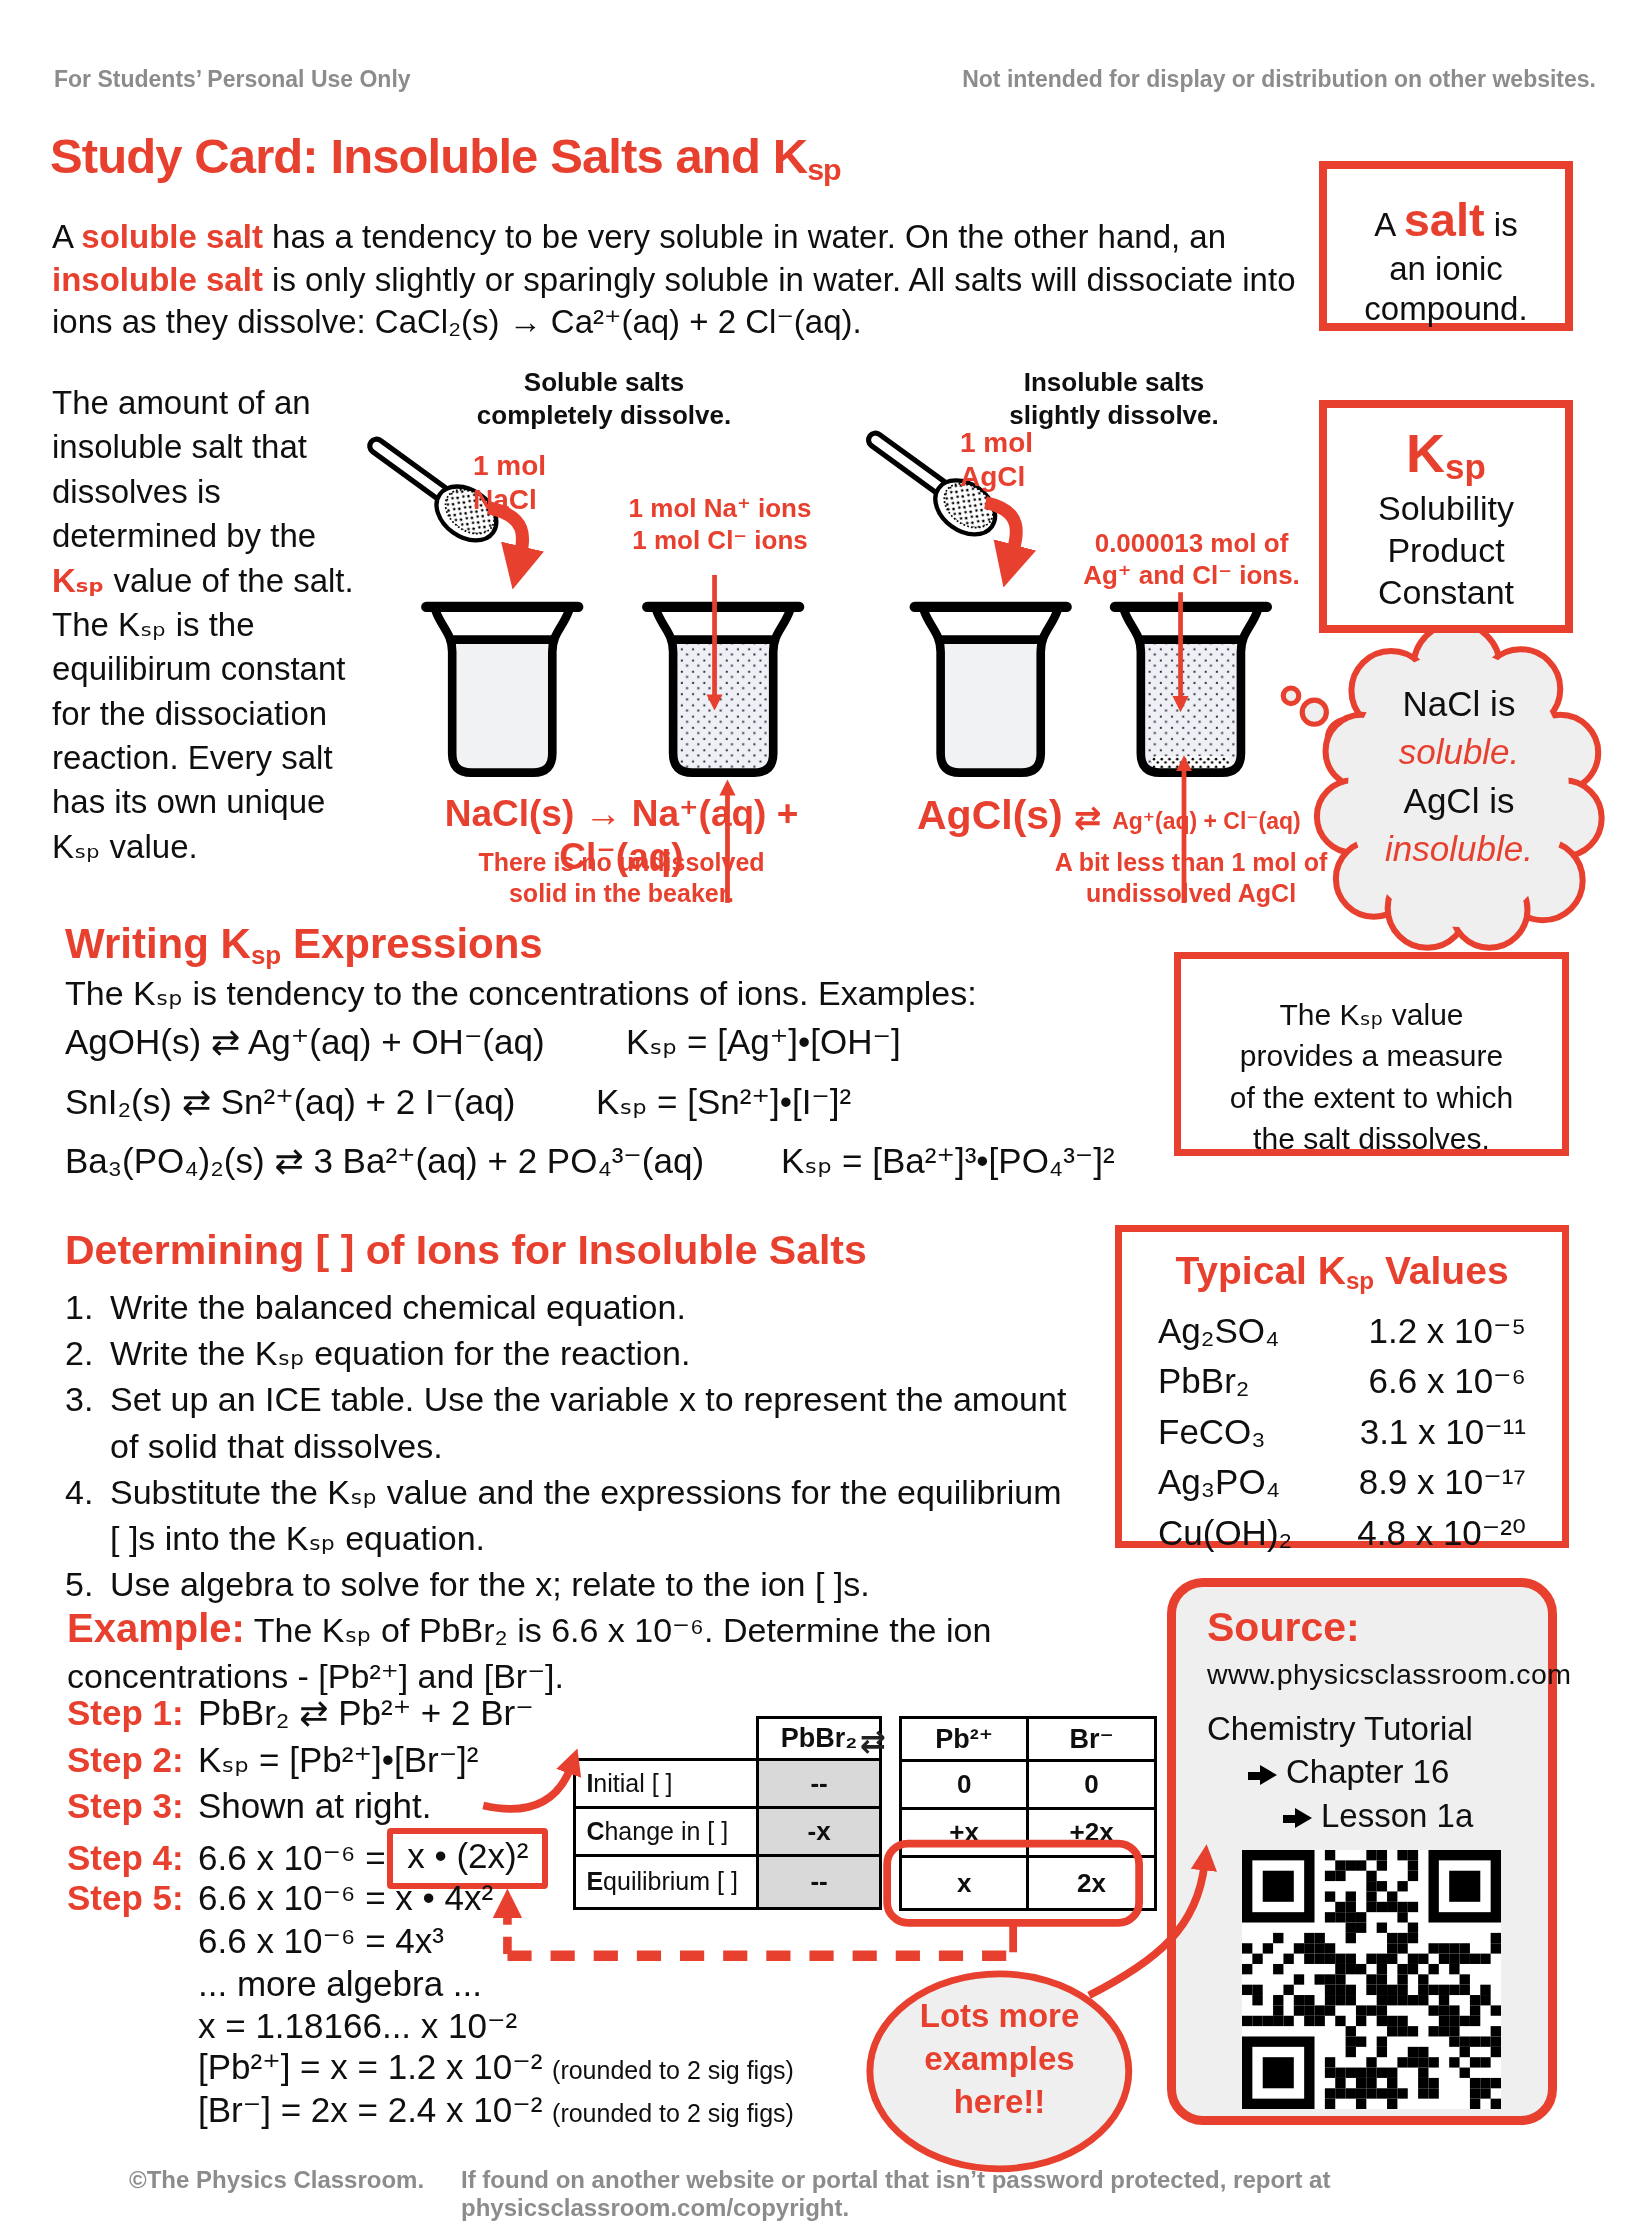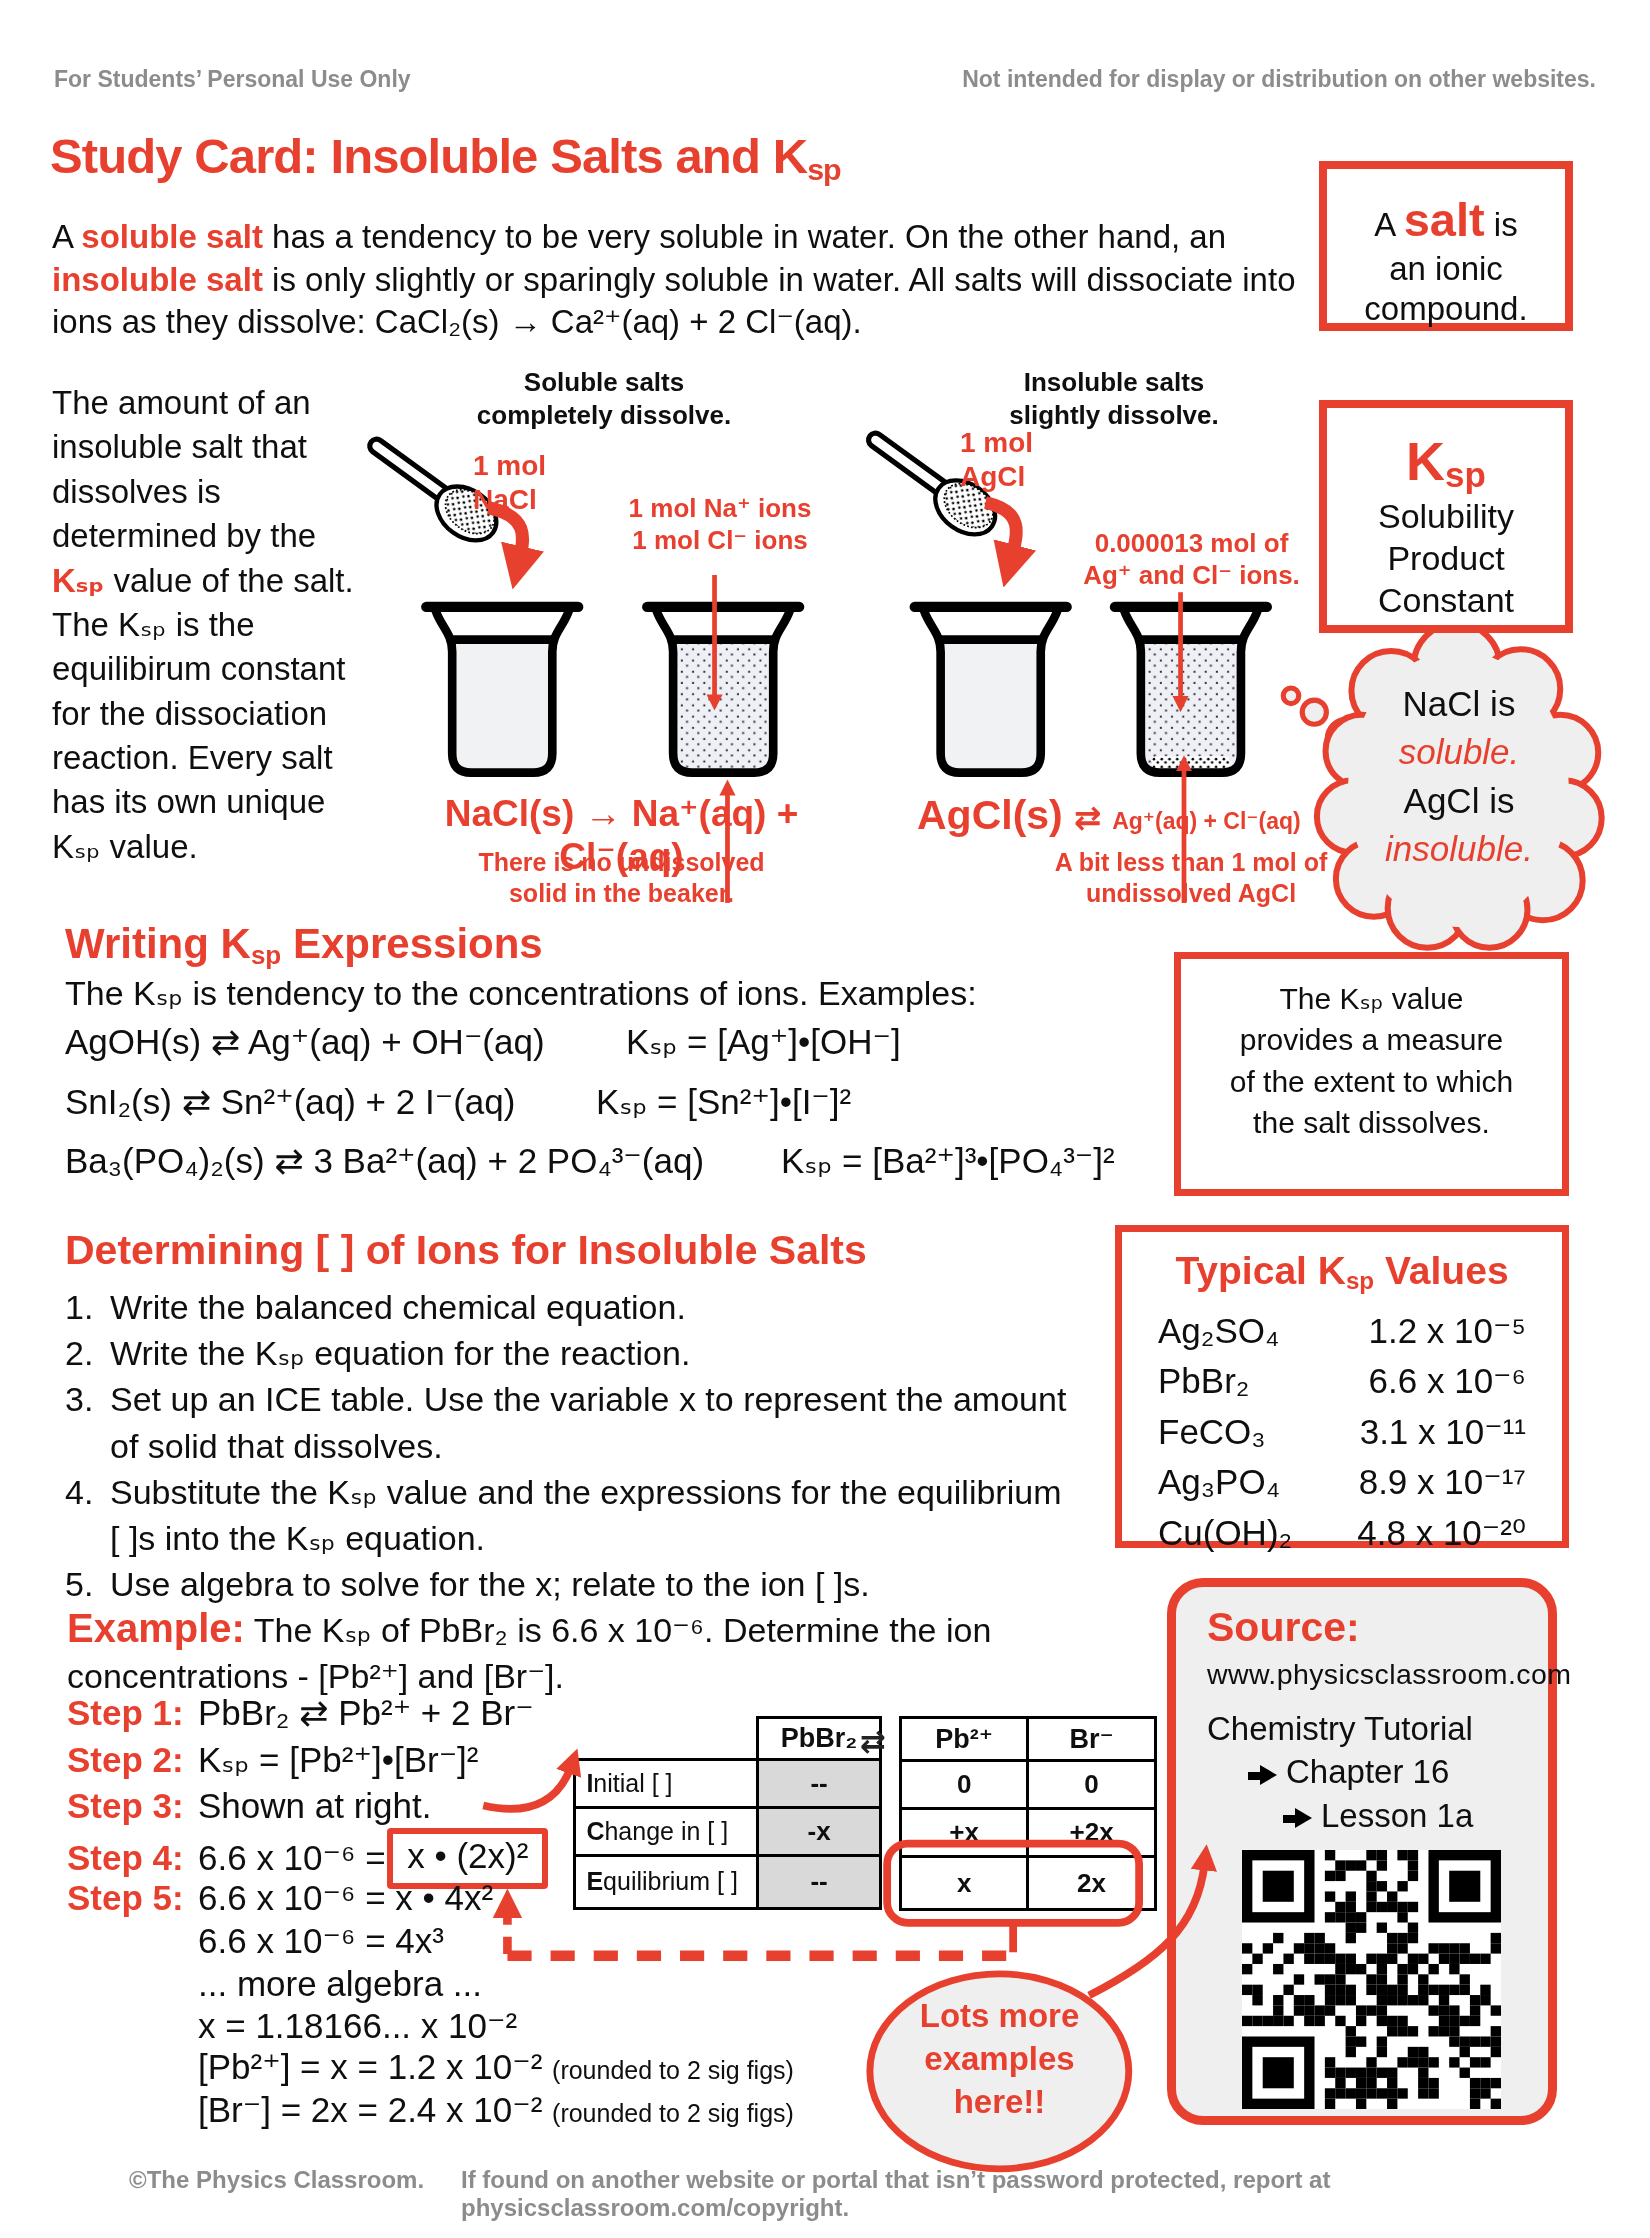--- a/index.html
+++ b/index.html
@@ -160,21 +160,21 @@
 solid in the beaker.</div>
 
   <div class="abs txt red b" style="left:917px;top:792px;width:432px;">
     <span style="font-size:41px;">AgCl(s)</span>
     <span style="font-size:33px;margin:0 7px;">⇄</span>
     <span style="font-size:23px;">Ag⁺(aq) + Cl⁻(aq)</span>
   </div>
   <div class="abs txt red b ctr prel" style="left:975px;top:847px;width:432px;font-size:25px;line-height:1.24;">A bit less than 1 mol of
 undissolved AgCl</div>
 
-  <div class="abs box ctr" style="left:1319px;top:400px;width:254px;height:233px;padding-top:20px;font-size:34px;line-height:1.23;">
+  <div class="abs box ctr" style="left:1319px;top:400px;width:254px;height:233px;padding-top:12px;font-size:34px;line-height:1.23;">
     <div><span class="red b" style="font-size:54px;">K</span><span class="red b" style="font-size:35px;vertical-align:-7px;">sp</span></div>
     <div>Solubility</div>
     <div>Product</div>
     <div>Constant</div>
   </div>
 
   <div class="abs txt ctr" style="left:1351px;top:680px;width:216px;font-size:35px;line-height:1.38;z-index:1;">
     <div>NaCl is</div>
     <div class="red i">soluble.</div>
     <div>AgCl is</div>
@@ -192,21 +192,21 @@
   </div>
   <div class="abs txt" style="left:65px;top:1082px;width:1079px;font-size:35px;">
     <span>SnI₂(s) ⇄ Sn²⁺(aq) + 2 I⁻(aq)</span>
     <span class="abs" style="left:531px;top:0;">Kₛₚ = [Sn²⁺]•[I⁻]²</span>
   </div>
   <div class="abs txt" style="left:65px;top:1141px;width:1079px;font-size:35px;">
     <span>Ba₃(PO₄)₂(s) ⇄ 3 Ba²⁺(aq) + 2 PO₄³⁻(aq)</span>
     <span class="abs" style="left:716px;top:0;">Kₛₚ = [Ba²⁺]³•[PO₄³⁻]²</span>
   </div>
 
-  <div class="abs box ctr prel" style="left:1174px;top:952px;width:395px;height:244px;border-width:7.8px;font-size:30px;line-height:1.38;padding-top:19px;">The Kₛₚ value
+  <div class="abs box ctr prel" style="left:1174px;top:952px;width:395px;height:204px;border-width:7.8px;font-size:30px;line-height:1.38;padding-top:35px;">The Kₛₚ value
 provides a measure
 of the extent to which
 the salt dissolves.</div>
 
   <div class="abs txt red b" style="left:65px;top:1227px;font-size:41px;">Determining [  ] of Ions for Insoluble Salts</div>
   <div class="abs txt" style="left:65px;top:1284px;width:1010px;font-size:34px;line-height:1.36;">
     <div style="display:flex;">
         <span style="width:45px;flex:none;">1.</span>
         <span>Write the balanced chemical equation.</span>
       </div>

